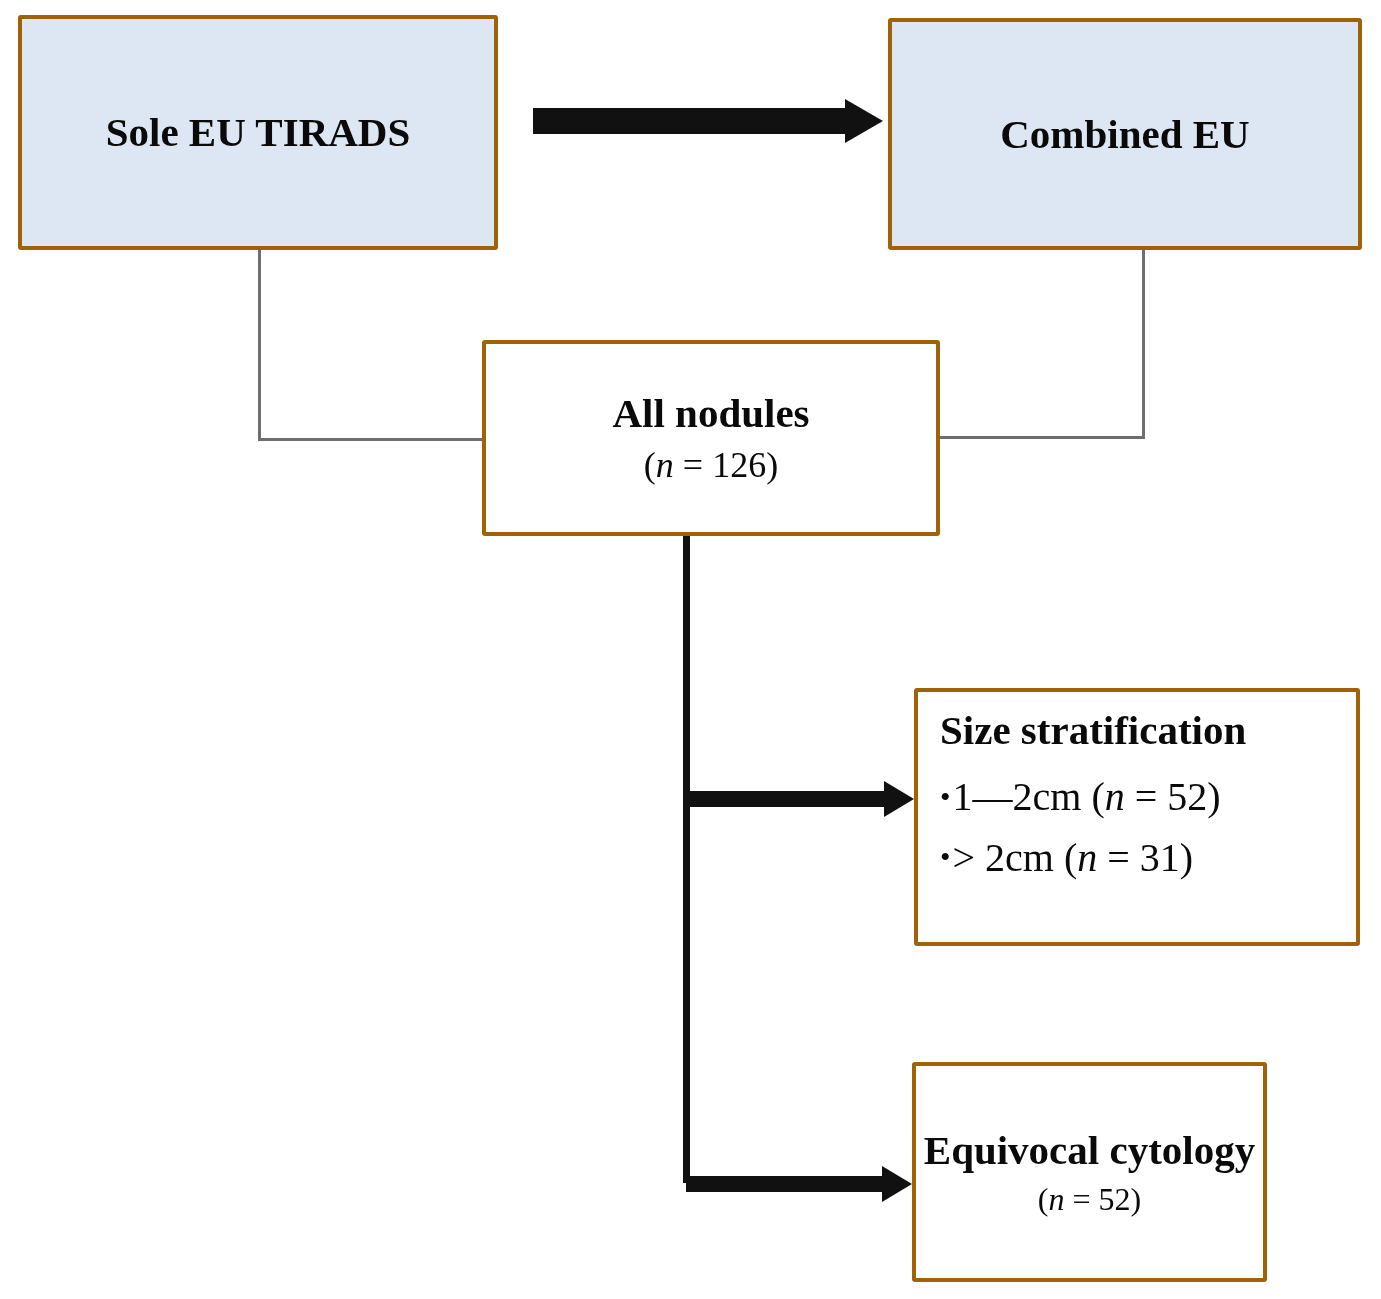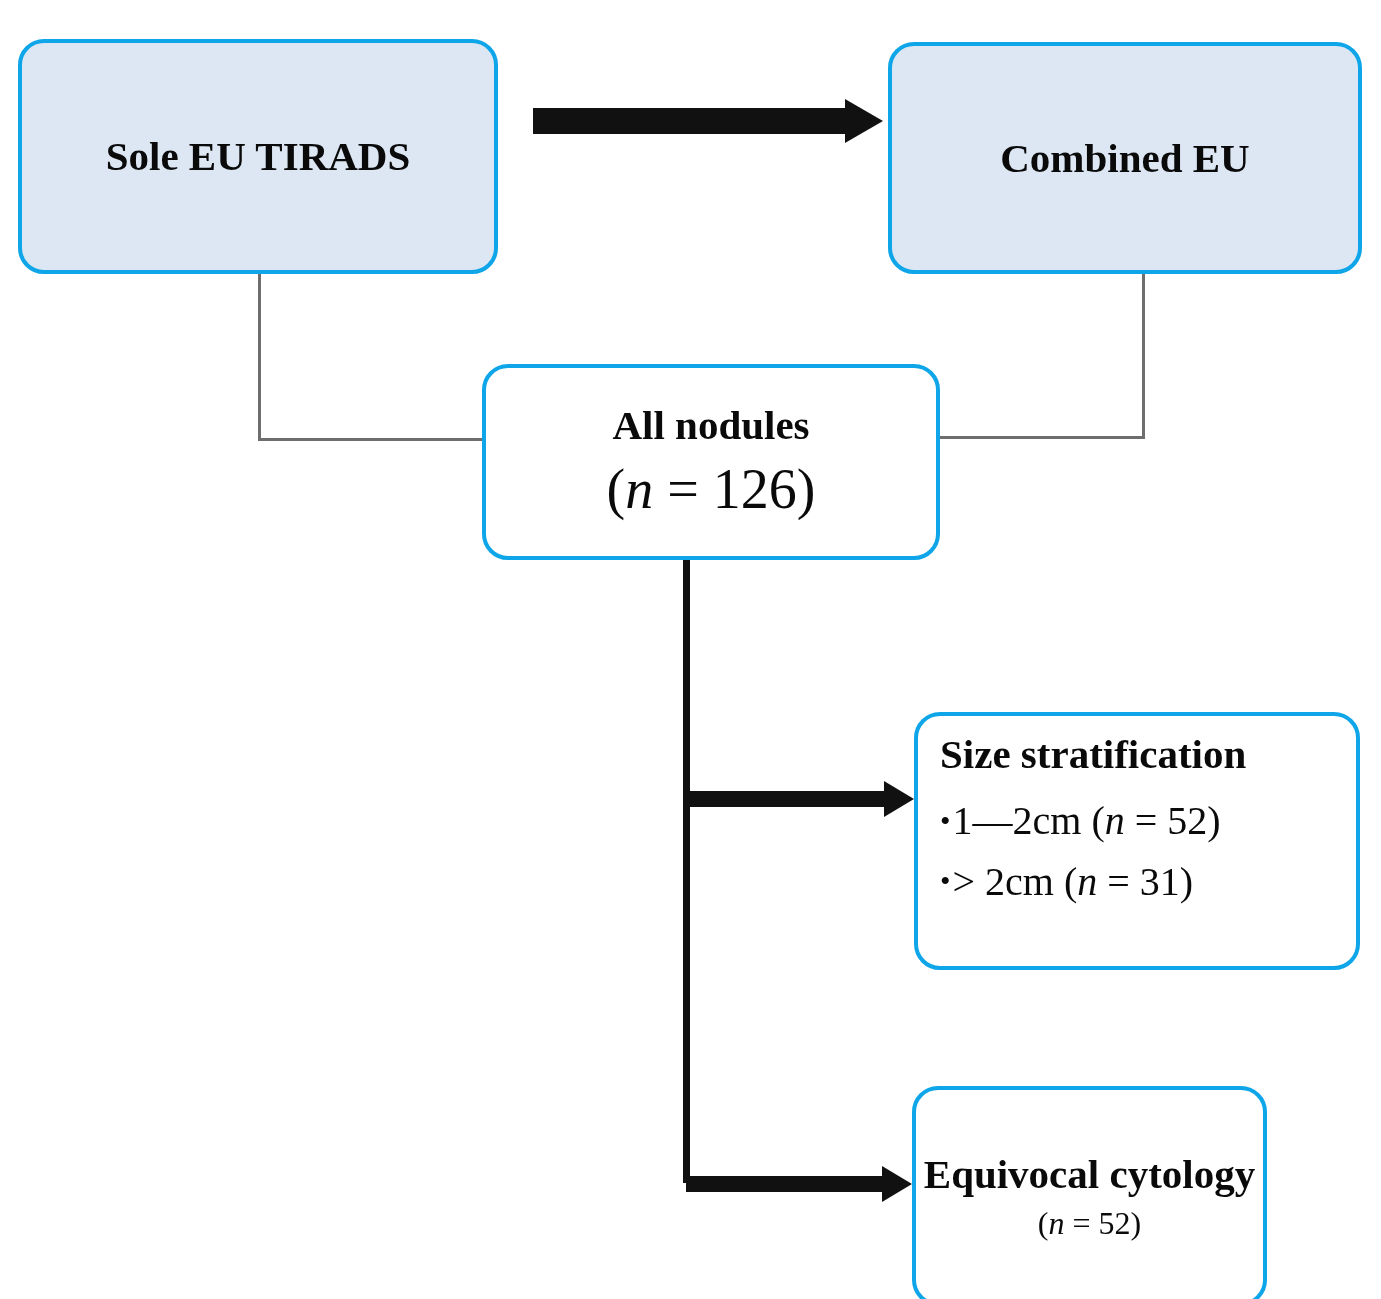--- a/index.html
+++ b/index.html
@@ -11,31 +11,30 @@
     position: relative;
     width: 1381px;
     height: 1299px;
     background: #ffffff;
     font-family: "Liberation Serif", "DejaVu Serif", serif;
     overflow: hidden;
   }
   .node {
     position: absolute;
     box-sizing: border-box;
-    border: 4px solid #0ea5e9;
-    border-radius: 26px;
+    border: 4px solid #a16207;
+    border-radius: 3px;
     display: flex;
     flex-direction: column;
     align-items: center;
     justify-content: center;
     text-align: center;
     color: #0a0a0a;
     z-index: 3;
     background: #ffffff;
-    margin-top: 24px;
   }
   .node.blue {
     background: #dce7f3;
   }
   .node .line1 {
     font-weight: bold;
     line-height: 1.18;
   }
   .node .line2 {
     line-height: 1.2;
@@ -58,21 +57,21 @@
   }
   
   #node-allnodules {
     left: 482px;
     top: 340px;
     width: 458px;
     height: 196px;
     font-size: 41px;
   }
   #node-allnodules .line2 {
-    font-size: 56px;
+    font-size: 36px;
     margin-top: 6px;
   }
   
   #node-size {
     left: 914px;
     top: 688px;
     width: 446px;
     height: 258px;
     align-items: flex-start;
     justify-content: flex-start;

